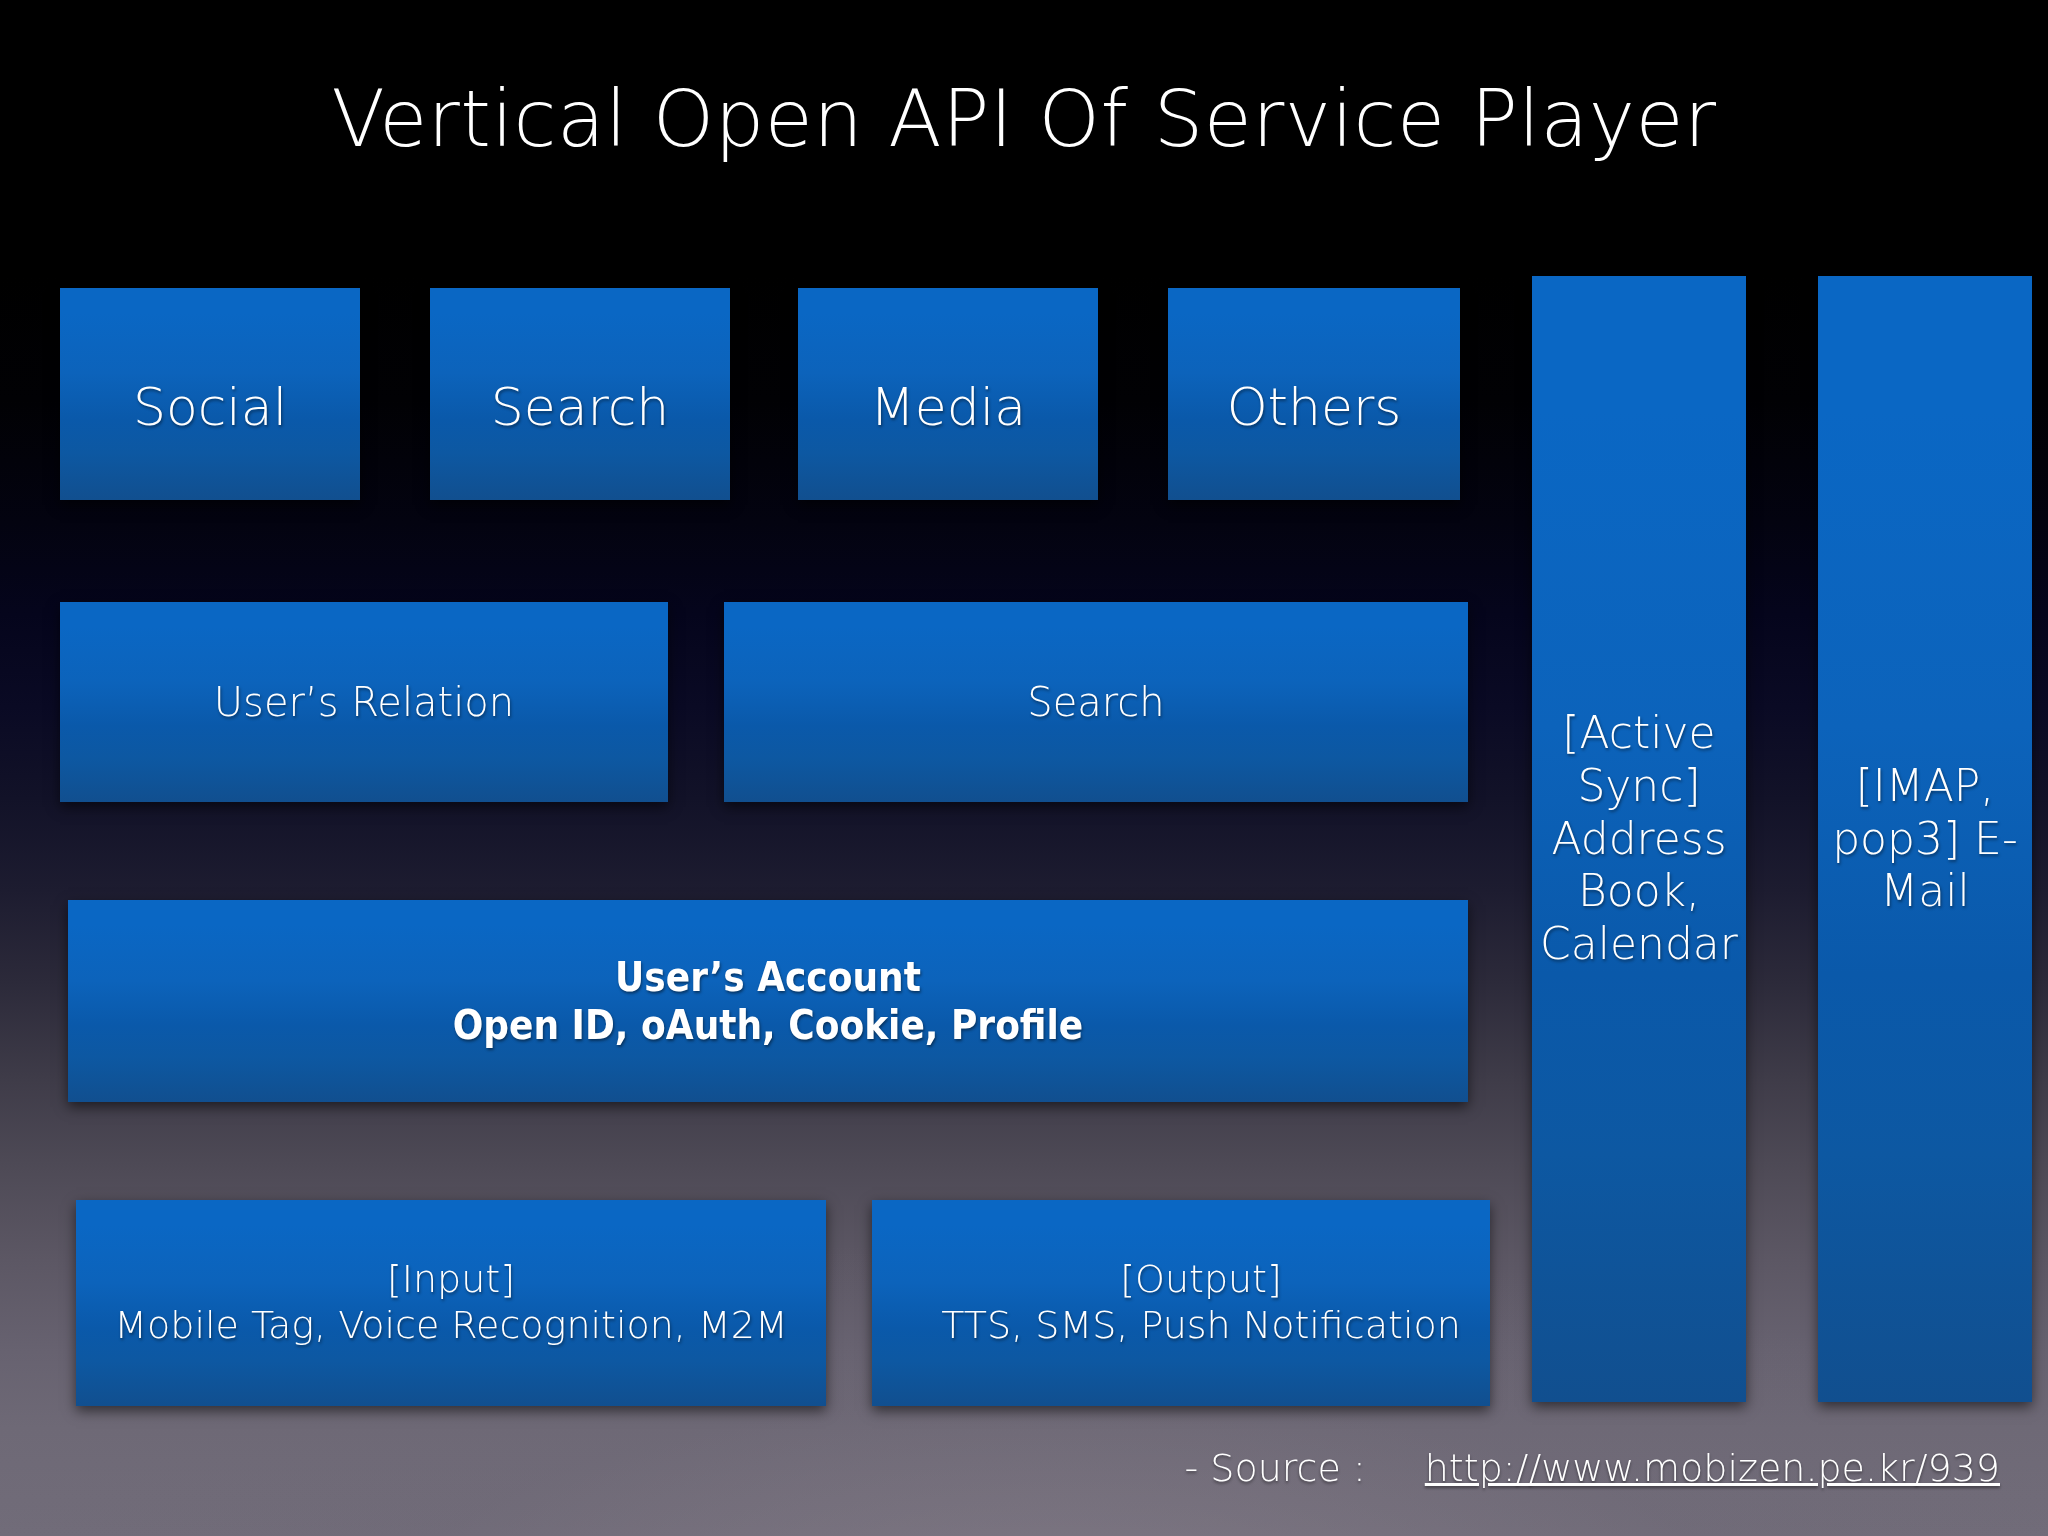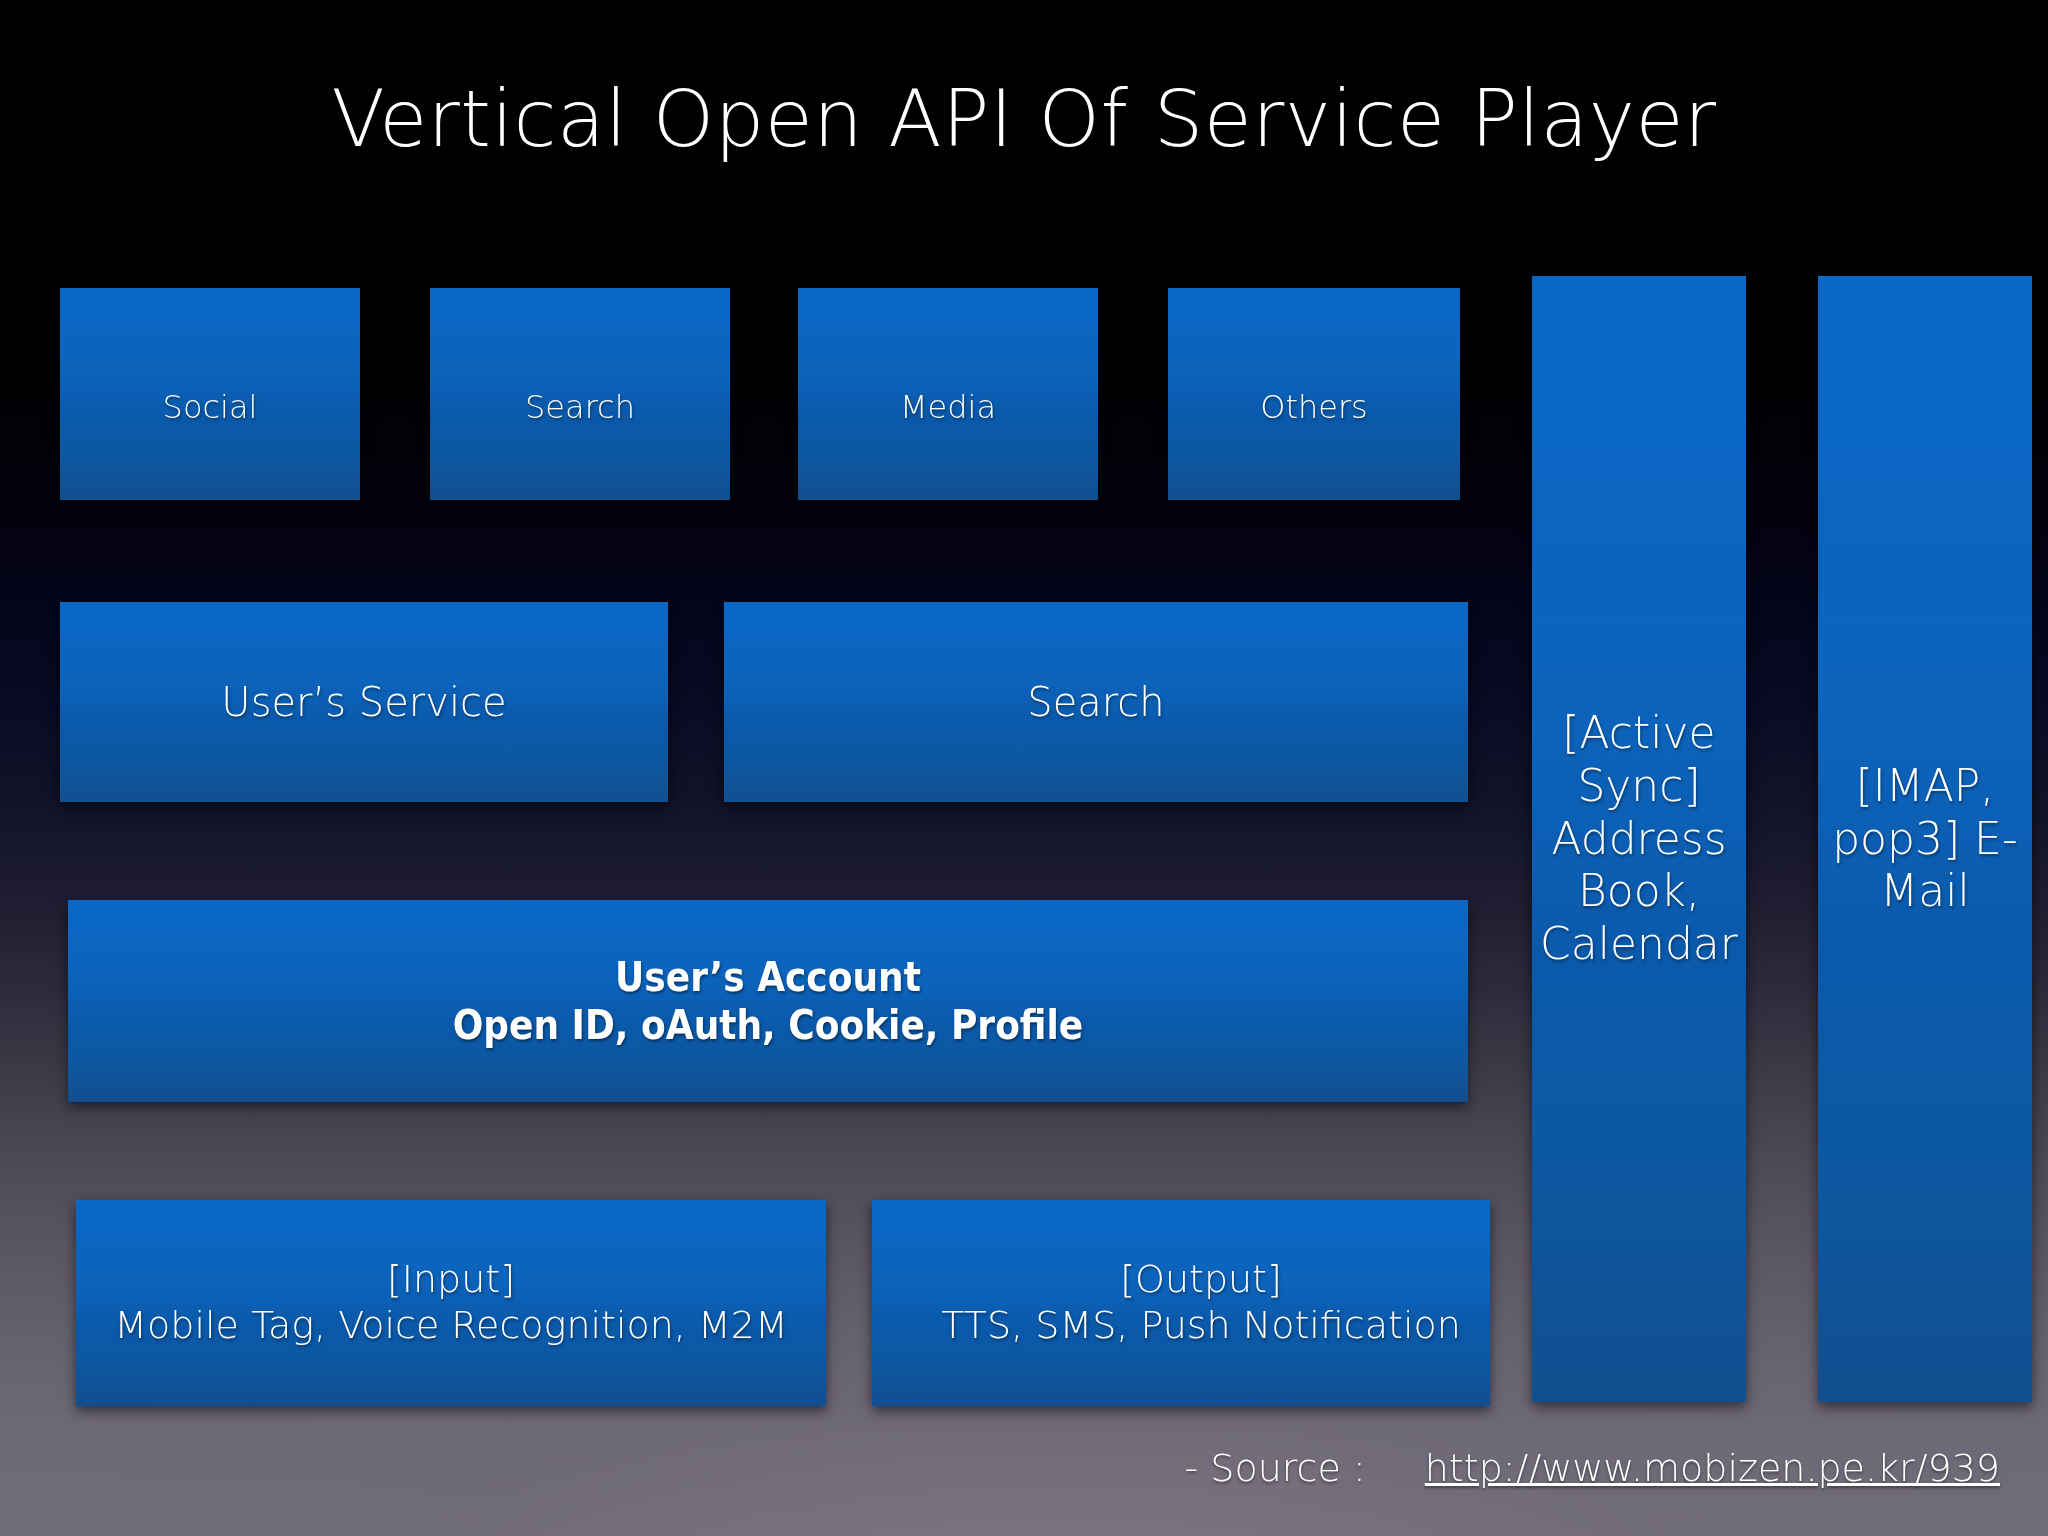--- a/index.html
+++ b/index.html
@@ -84,21 +84,21 @@
     color: #ffffff;
     font-family: "DejaVu Sans", sans-serif;
     font-stretch: condensed;
     font-weight: 300;
     text-shadow: 1px 2px 3px rgba(0,0,0,0.45);
     line-height: 1.2;
     z-index: 3;
   }
 
   
-  .tile        { height: 212px; font-size: 32px; }
+  .tile        { height: 212px; font-size: 52px; }
   .tile-social { left: 60px;  top: 288px; width: 300px; }
   .tile-search { left: 430px; top: 288px; width: 300px; }
   .tile-media  { left: 798px; top: 288px; width: 300px; }
   .tile-others { left: 1168px;top: 288px; width: 292px; }
   .tile span { margin-top: 26px; display: inline-block; }
 
   
   .row2 { height: 200px; font-size: 40px; }
   .row2-relation { left: 60px;  top: 602px;  width: 608px; }
   .row2-search   { left: 724px; top: 602px;  width: 744px; }
@@ -149,21 +149,21 @@
     <span>Search</span>
   </div>
   <div class="box tile tile-media">
     <span>Media</span>
   </div>
   <div class="box tile tile-others">
     <span>Others</span>
   </div>
 
   <div class="box row2 row2-relation">
-    <span>User’s Service</span>
+    <span>User’s Relation</span>
   </div>
   <div class="box row2 row2-search">
     <span>Search</span>
   </div>
 
   <div class="box row3-account">
     <div>
       <div>User’s Account</div>
       <div>Open ID, oAuth, Cookie, Profile</div>
     </div>

